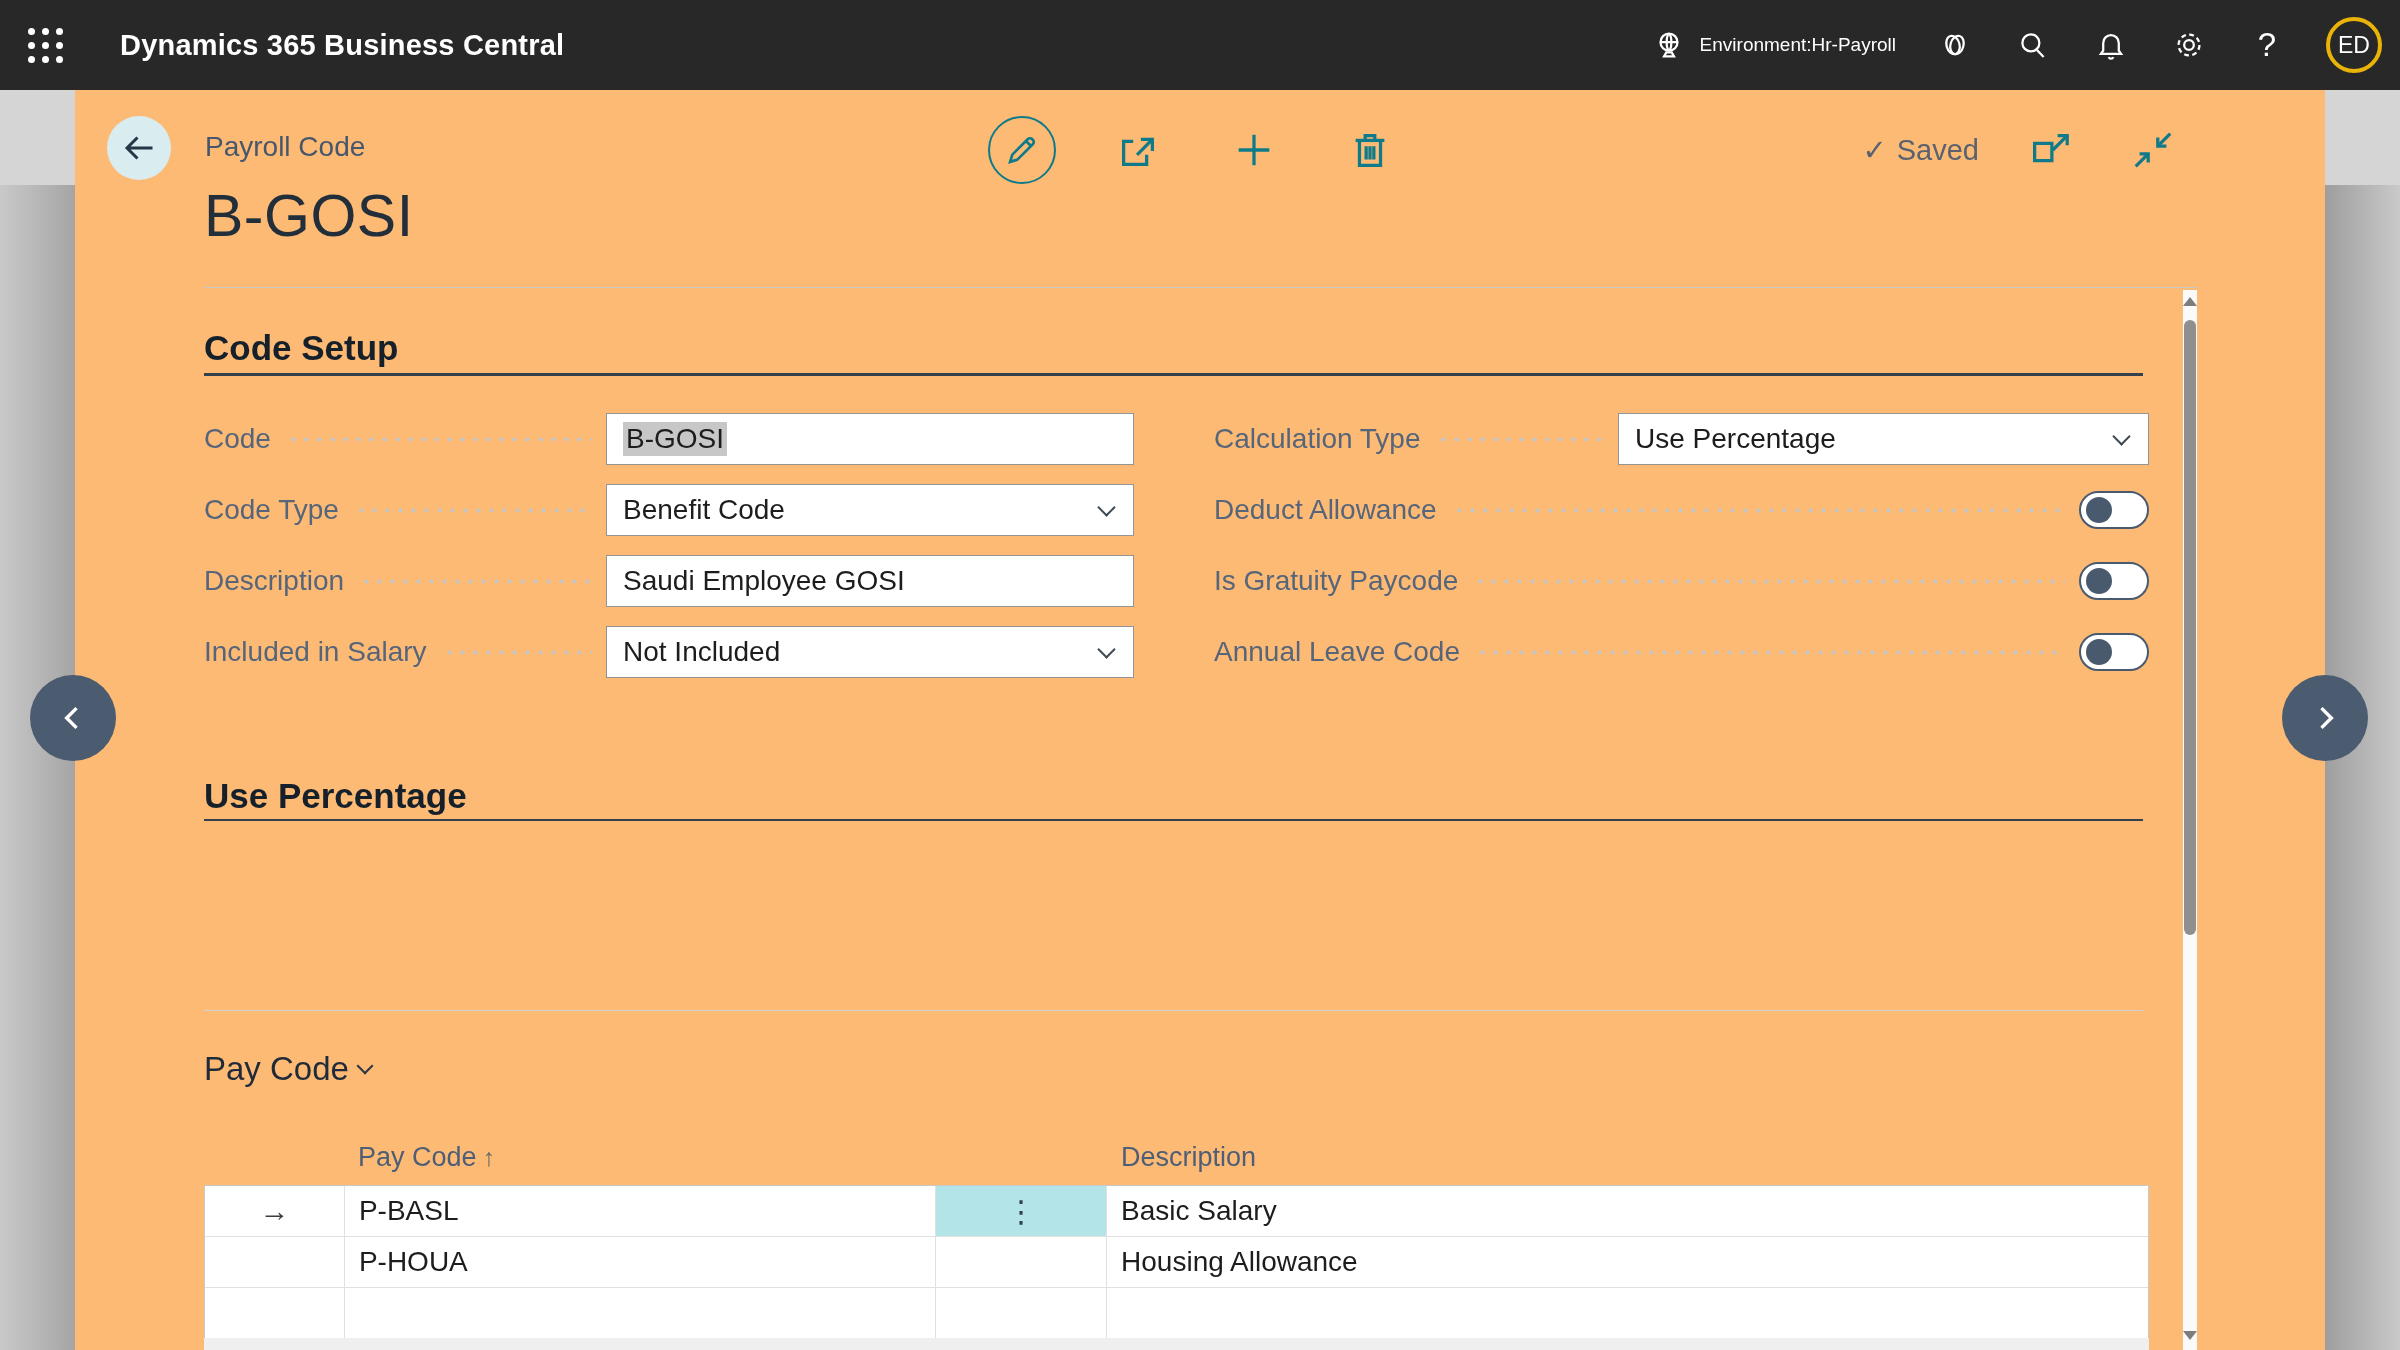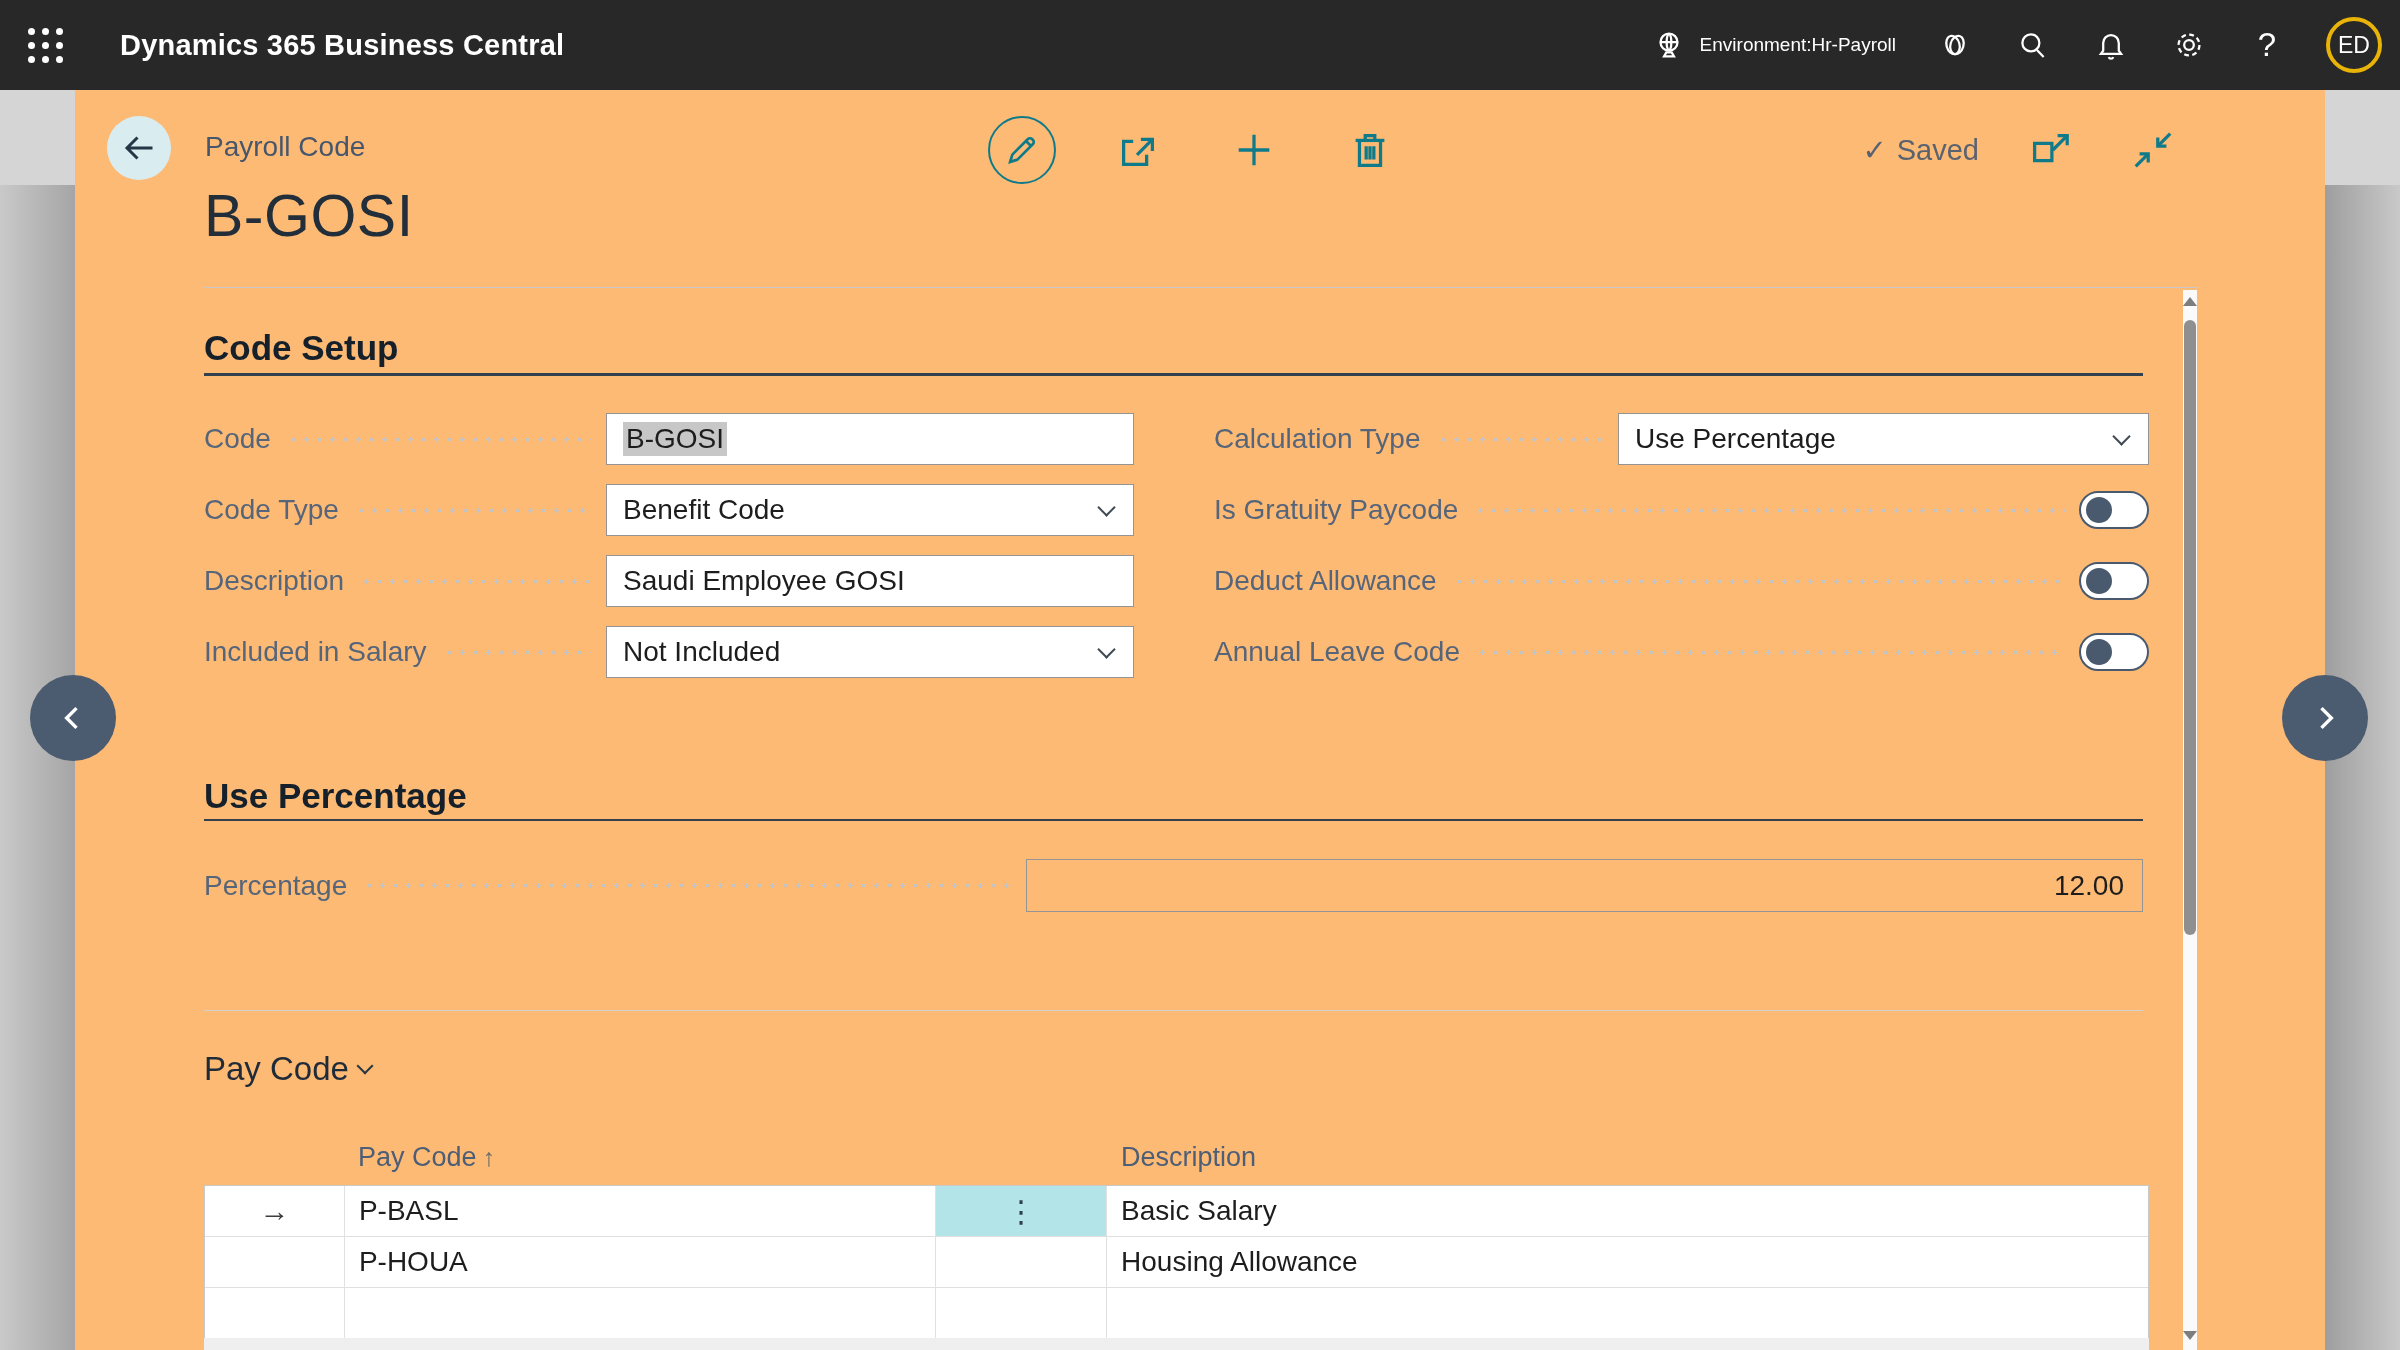--- a/index.html
+++ b/index.html
@@ -287,52 +287,45 @@
   <div class="fields-col right">
     <div class="frow">
       <span class="flabel">Calculation Type</span>
       <span class="leader"></span>
       <div class="control select">
         <span>Use Percentage</span>
         <span class="chev"></span>
       </div>
     </div>
     <div class="frow">
-      <span class="flabel">Is Gratuity Paycode</span>
+      <span class="flabel">Deduct Allowance</span>
       <span class="leader"></span>
       <div class="toggle">
           <span class="knob"></span>
         </div>
     </div>
     <div class="frow">
-      <span class="flabel">Deduct Allowance</span>
+      <span class="flabel">Is Gratuity Paycode</span>
       <span class="leader"></span>
       <div class="toggle">
           <span class="knob"></span>
         </div>
     </div>
     <div class="frow">
       <span class="flabel">Annual Leave Code</span>
       <span class="leader"></span>
       <div class="toggle">
           <span class="knob"></span>
         </div>
     </div>
   </div>
 
   <div class="sec-head" style="left:129px; top:686px;">Use Percentage</div>
   <div class="sec-rule" style="top:729px; height:2px;"></div>
 
-  <div class="pct-row">
-    <span class="flabel">Percentage</span>
-    <span class="leader"></span>
-    <div class="pct-control">
-      <span>12.00</span>
-    </div>
-  </div>
 
   <div class="soft-rule" style="top:920px;"></div>
 
   <div class="part-caption">
     <span>Pay Code</span>
     <span class="chev2"></span>
   </div>
 
   <div class="tbl-header" style="left:283px;">
     <span>Pay Code</span><span class="sort">↑</span>

